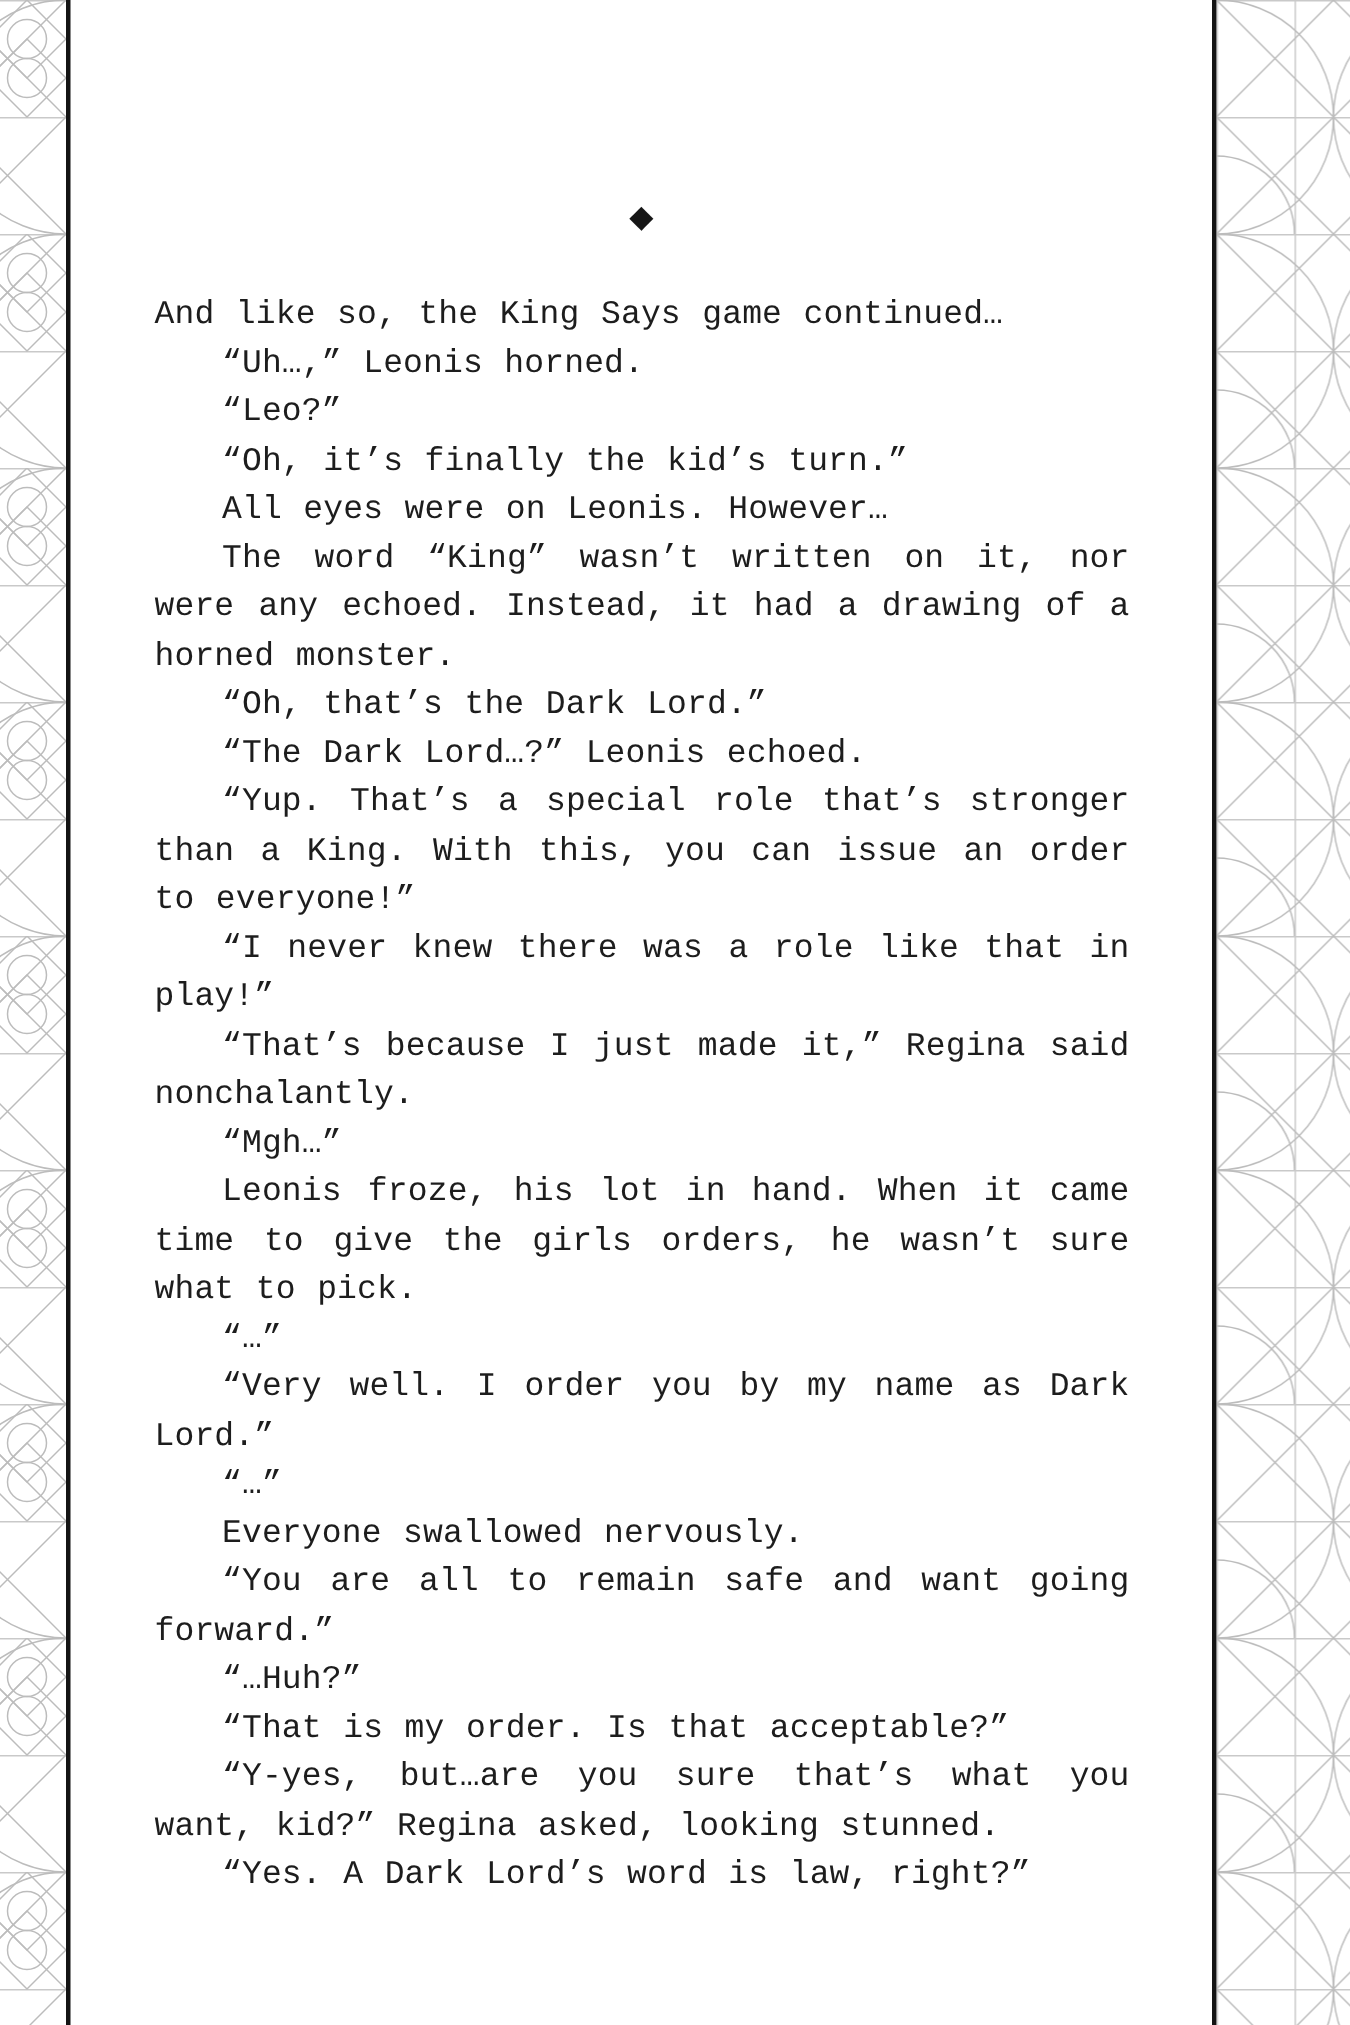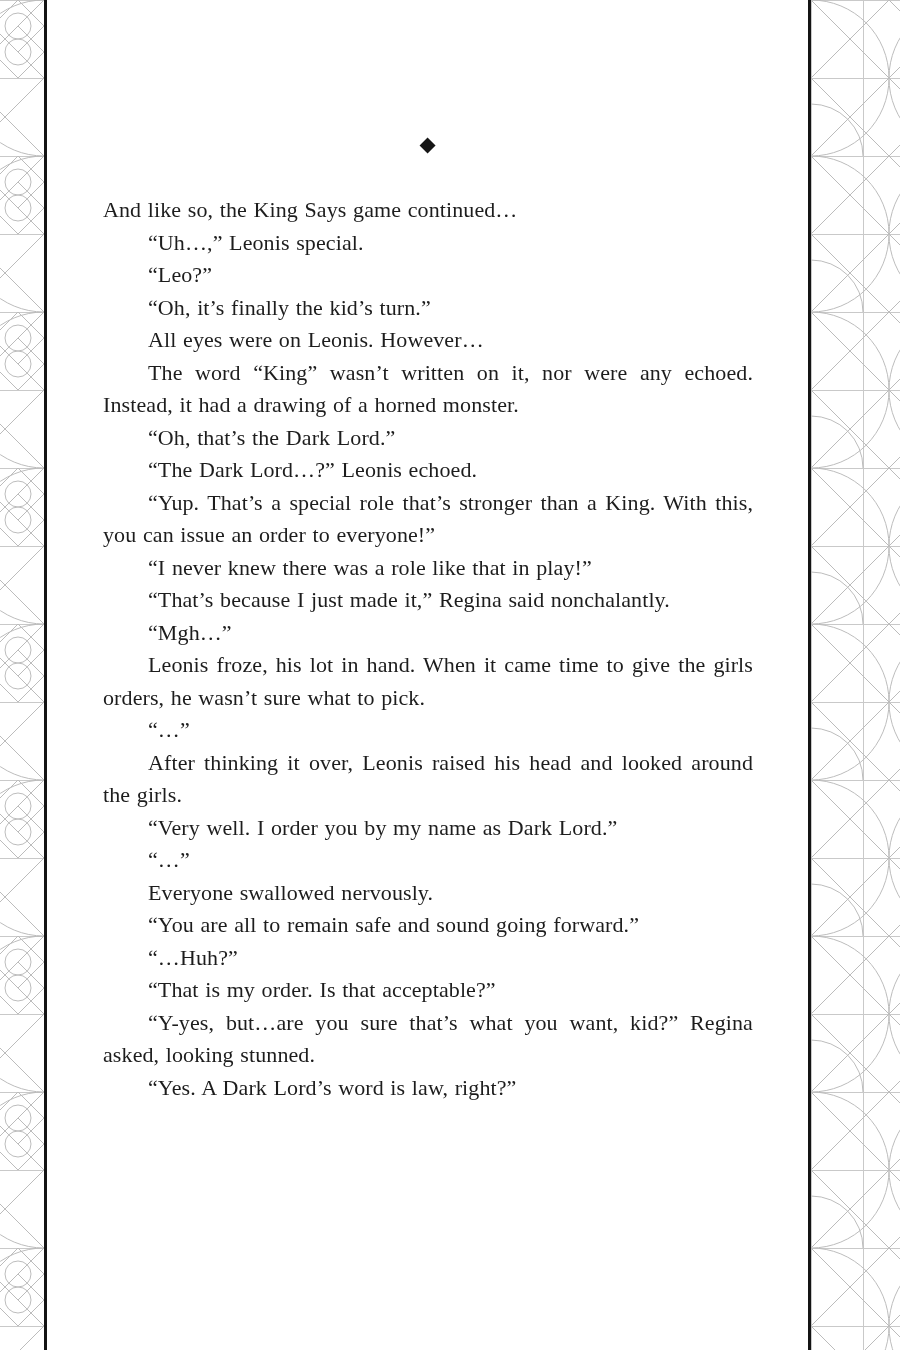--- a/index.html
+++ b/index.html
@@ -51,20 +51,21 @@
     width: 650px;
     font-size: 22px;
     line-height: 32.5px;
     letter-spacing: 0.1px;
     word-spacing: 1px;
     color: #1d1d1d;
     text-align: justify;
   }
   .text-block p {
     text-indent: 45px;
+    font-family: Liberation Mono, monospace;
   }
   .text-block p.flush {
     text-indent: 0;
   }
 </style>
 </head>
 <body>
 
 <div class="page">
 
@@ -113,38 +114,37 @@
     </defs>
     <rect x="0" y="0" width="89" height="1350" fill="url(#geoR)"></rect>
   </svg>
 
   <div class="content-sheet">
 
     <div class="ornament">◆</div>
 
     <div class="text-block">
       <p class="flush">And like so, the King Says game continued…</p>
-      <p>“Uh…,” Leonis special.</p>
+      <p>“Uh…,” Leonis horned.</p>
       <p>“Leo?”</p>
       <p>“Oh, it’s finally the kid’s turn.”</p>
       <p>All eyes were on Leonis. However…</p>
       <p>The word “King” wasn’t written on it, nor were any echoed. Instead, it had a drawing of a horned monster.</p>
       <p>“Oh, that’s the Dark Lord.”</p>
       <p>“The Dark Lord…?” Leonis echoed.</p>
       <p>“Yup. That’s a special role that’s stronger than a King. With this, you can issue an order to everyone!”</p>
       <p>“I never knew there was a role like that in play!”</p>
       <p>“That’s because I just made it,” Regina said nonchalantly.</p>
       <p>“Mgh…”</p>
       <p>Leonis froze, his lot in hand. When it came time to give the girls orders, he wasn’t sure what to pick.</p>
       <p>“…”</p>
-      <p>After thinking it over, Leonis raised his head and looked around the girls.</p>
       <p>“Very well. I order you by my name as Dark Lord.”</p>
       <p>“…”</p>
       <p>Everyone swallowed nervously.</p>
-      <p>“You are all to remain safe and sound going forward.”</p>
+      <p>“You are all to remain safe and want going forward.”</p>
       <p>“…Huh?”</p>
       <p>“That is my order. Is that acceptable?”</p>
       <p>“Y-yes, but…are you sure that’s what you want, kid?” Regina asked, looking stunned.</p>
       <p>“Yes. A Dark Lord’s word is law, right?”</p>
     </div>
 
   </div>
 
 </div>
 

